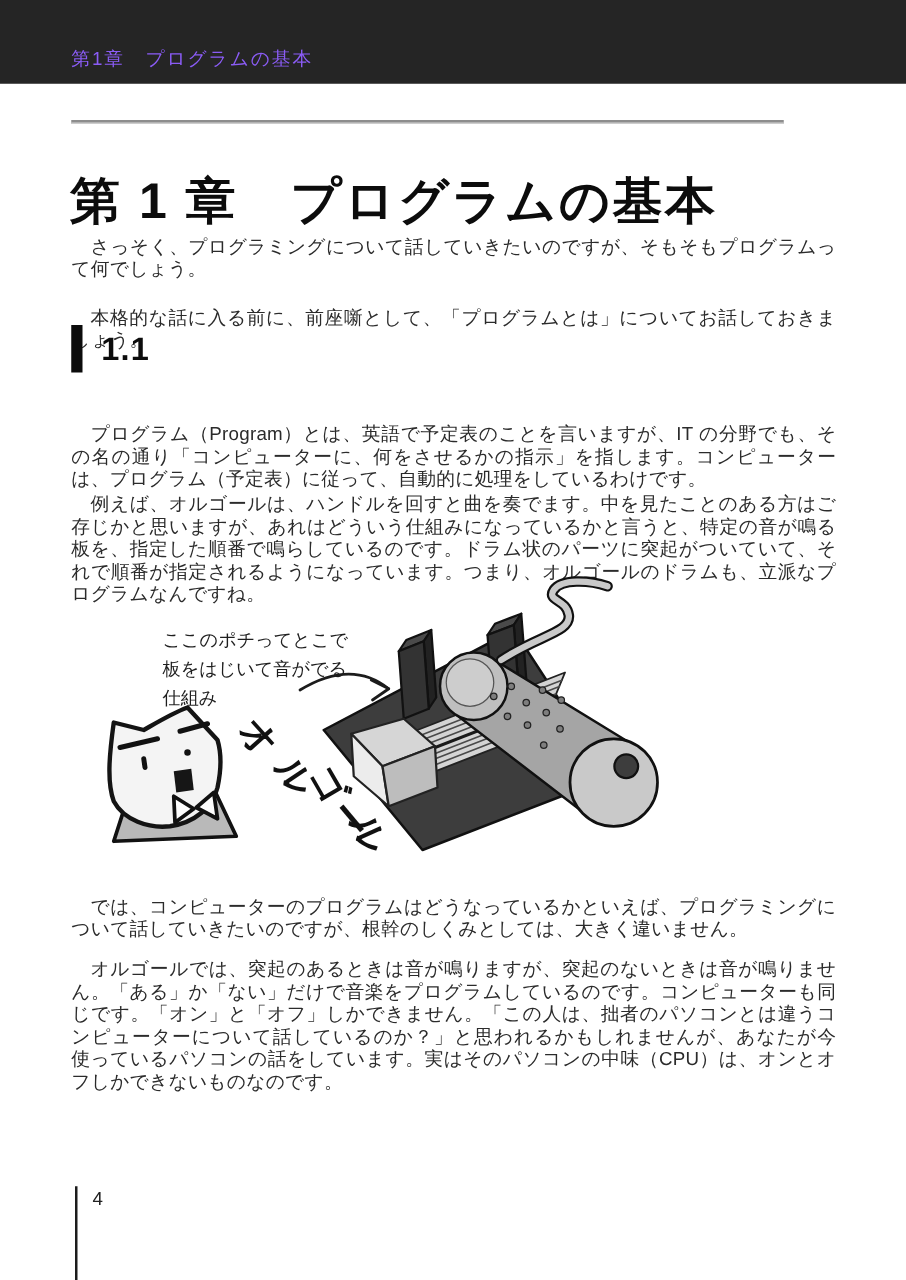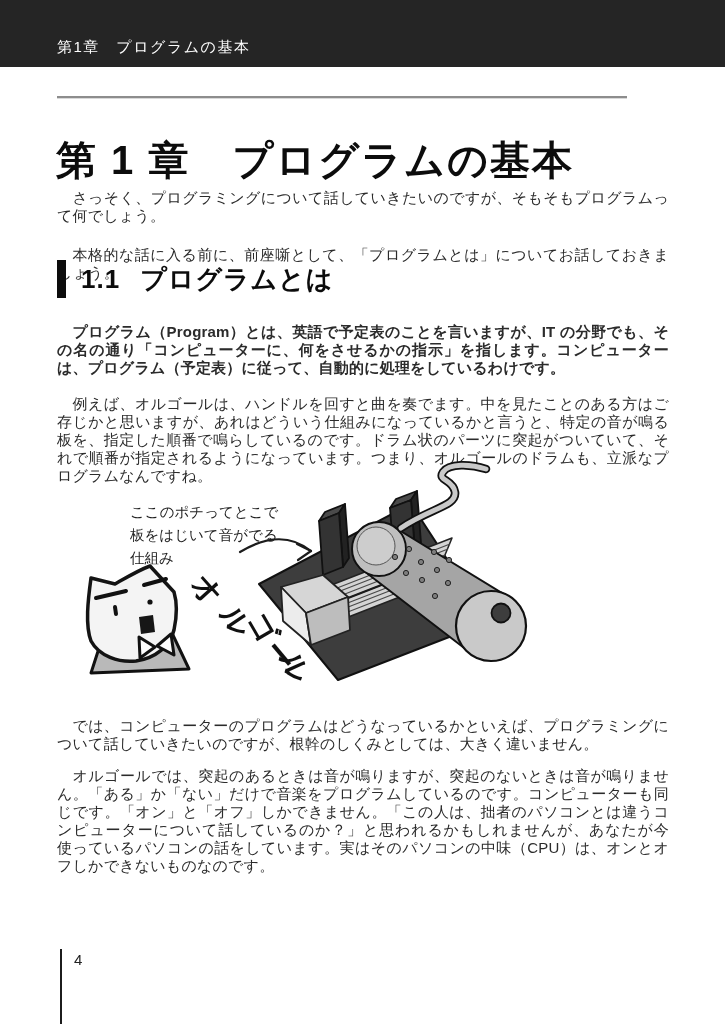--- a/index.html
+++ b/index.html
@@ -2,30 +2,30 @@
 <html lang="ja"><head>
 <meta charset="utf-8">
 <style>
   html,body{margin:0;padding:0;}
   body{
     width:725px;height:1024px;position:relative;overflow:hidden;
     background:#ffffff;color:#2b2b2b;
     font-family:"Liberation Sans","DejaVu Sans",sans-serif;
   }
   .header-bar{position:absolute;left:0;top:0;width:725px;height:67px;background:#252525;}
-  .header-title{position:absolute;left:57px;top:38px;font-size:15px;color:#ffffff;letter-spacing:1.5px;}
+  .header-title{position:absolute;left:57px;top:38px;font-size:15px;color:#8b5cf6;letter-spacing:1.5px;}
   .top-rule{position:absolute;left:57px;top:96px;width:570px;height:2px;background:#8d8d8d;border-bottom:1px solid #d9d9d9;}
   .chapter-title{position:absolute;left:56px;top:106px;font-size:40px;font-weight:bold;color:#0c0c0c;letter-spacing:2px;white-space:nowrap;}
   .para{
     position:absolute;left:57px;width:612px;font-size:15px;line-height:18px;
     text-align:justify;letter-spacing:0.2px;color:#2b2b2b;line-break:strict;
   }
   #p-intro1{top:174px;}
   #p-intro2{top:231px;}
-  #p-what1{top:308px;font-weight:bold;}
+  #p-what1{top:324px;}
   #p-musicbox{top:380px;}
   #p-computer{top:702px;}
   #p-onoff{top:752px;}
   .section-head{position:absolute;left:57px;top:258px;height:42px;display:flex;align-items:center;}
   .section-accent{width:9px;height:38px;background:#0c0c0c;margin-right:15px;}
   .section-num{font-size:26px;font-weight:bold;color:#0c0c0c;margin-right:20px;letter-spacing:1px;}
   .section-title{font-size:26px;font-weight:bold;color:#0c0c0c;letter-spacing:1px;}
   .illus{position:absolute;left:43px;top:455px;}
   .footer-rule{position:absolute;left:60px;top:949px;width:2px;height:75px;background:#1c1c1c;}
   .page-num{position:absolute;left:74px;top:951px;font-size:15px;color:#222;}
@@ -42,21 +42,20 @@
 <div class="top-rule"></div>
 
 <h1 class="chapter-title">第 1 章　プログラムの基本</h1>
 
 <p class="para" id="p-intro1">　さっそく、プログラミングについて話していきたいのですが、そもそもプログラムって何でしょう。</p>
 <p class="para" id="p-intro2">　本格的な話に入る前に、前座噺として、「プログラムとは」についてお話しておきましょう。</p>
 
 <div class="section-head">
   <span class="section-accent"></span>
   <span class="section-num">1.1</span>
-  <span class="section-title">プログラムとは</span>
 </div>
 
 <p class="para" id="p-what1">　プログラム（Program）とは、英語で予定表のことを言いますが、IT の分野でも、その名の通り「コンピューターに、何をさせるかの指示」を指します。コンピューターは、プログラム（予定表）に従って、自動的に処理をしているわけです。</p>
 <p class="para" id="p-musicbox">　例えば、オルゴールは、ハンドルを回すと曲を奏でます。中を見たことのある方はご存じかと思いますが、あれはどういう仕組みになっているかと言うと、特定の音が鳴る板を、指定した順番で鳴らしているのです。ドラム状のパーツに突起がついていて、それで順番が指定されるようになっています。つまり、オルゴールのドラムも、立派なプログラムなんですね。</p>
 
 <svg class="illus" viewBox="100 455 520 245" width="520" height="245">
 
   <g>
     <text class="note" x="187" y="517">ここのポチってとこで</text>
     <text class="note" x="187" y="540">板をはじいて音がでる</text>

